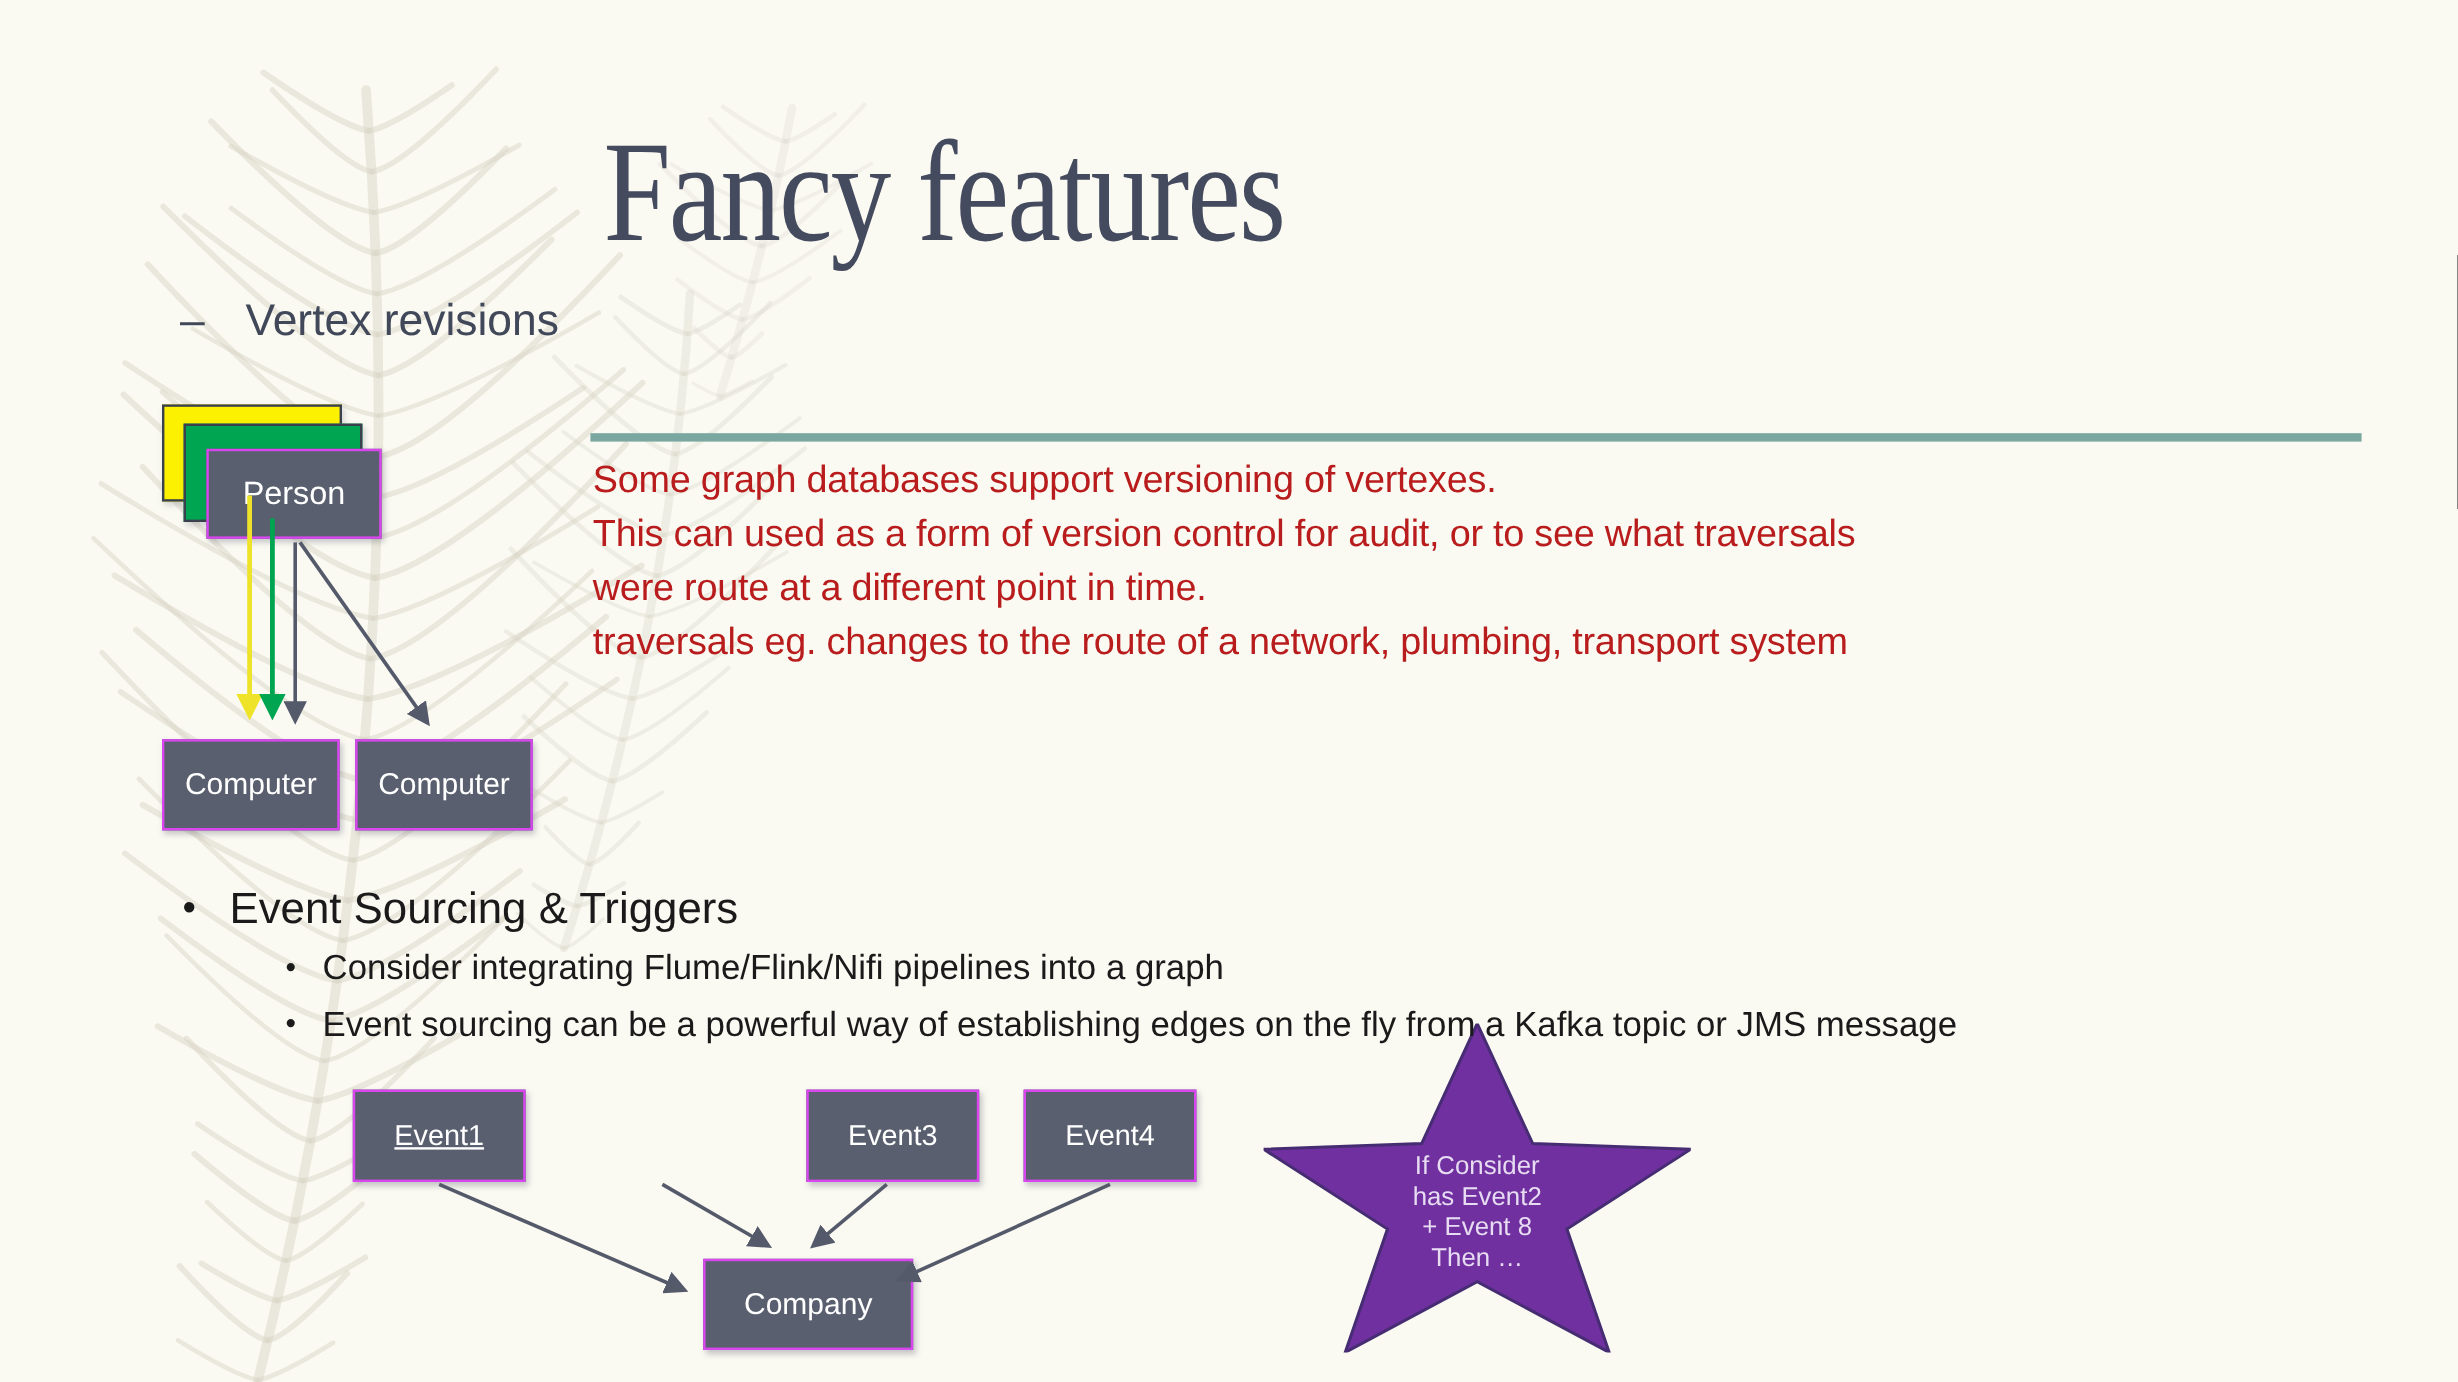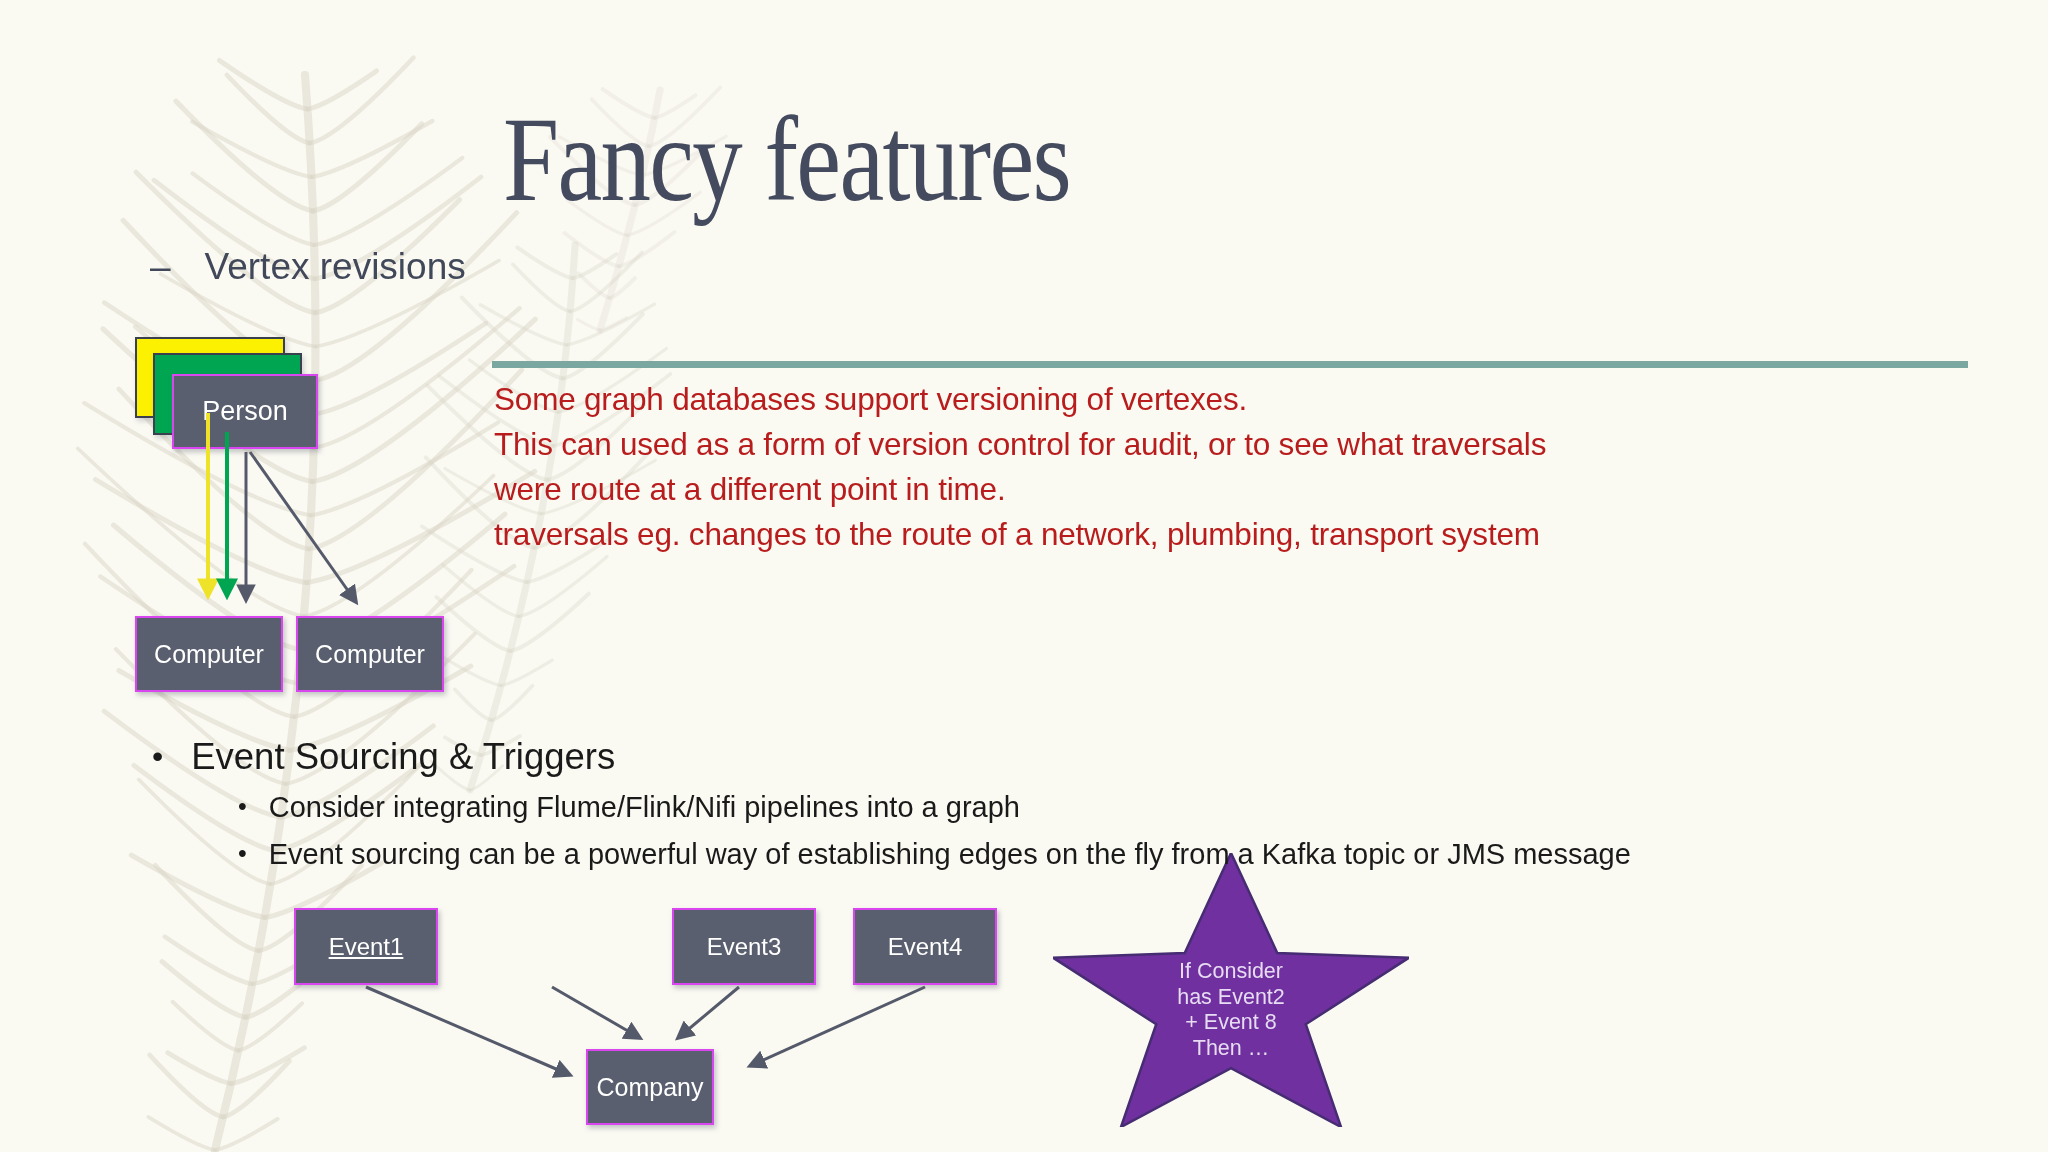--- a/index.html
+++ b/index.html
@@ -52,21 +52,21 @@
     box-shadow:2px 3px 5px rgba(90,95,110,0.35);
   }
   .stackcard { position:absolute; box-sizing:border-box; border:2px solid #3B404E; box-shadow:2px 3px 5px rgba(90,95,110,0.25); }
   .card-yellow { left:135px; top:337px; width:150px; height:81px; background:#FDF102; z-index:3; }
   .card-green  { left:153px; top:353px; width:149px; height:82px; background:#00A551; z-index:3; }
   .person-node    { left:172px; top:374px; width:146px; height:75px; font-size:27px; z-index:3; }
   .computer-node1 { left:135px; top:616px; width:148px; height:76px; font-size:25px; z-index:3; }
   .computer-node2 { left:296px; top:616px; width:148px; height:76px; font-size:25px; z-index:3; }
   .event-node { top:908px; width:144px; height:77px; font-size:24px; z-index:3; }
   .ev1 { left:294px;text-decoration:underline; } .ev2 { left:481px; } .ev3 { left:672px; } .ev4 { left:853px; }
-  .company-node { left:586px; top:1049px; width:128px; height:76px; font-size:25px; z-index:3; }
+  .company-node { left:586px; top:1049px; width:175px; height:76px; font-size:25px; z-index:3; }
 
   .star-text {
     position:absolute; left:1053px; top:959px; width:356px;
     text-align:center; font-size:21.5px; line-height:25.5px;
     color:#E7DCF2; z-index:2;
   }
 </style>
 </head>
 <body>
 

